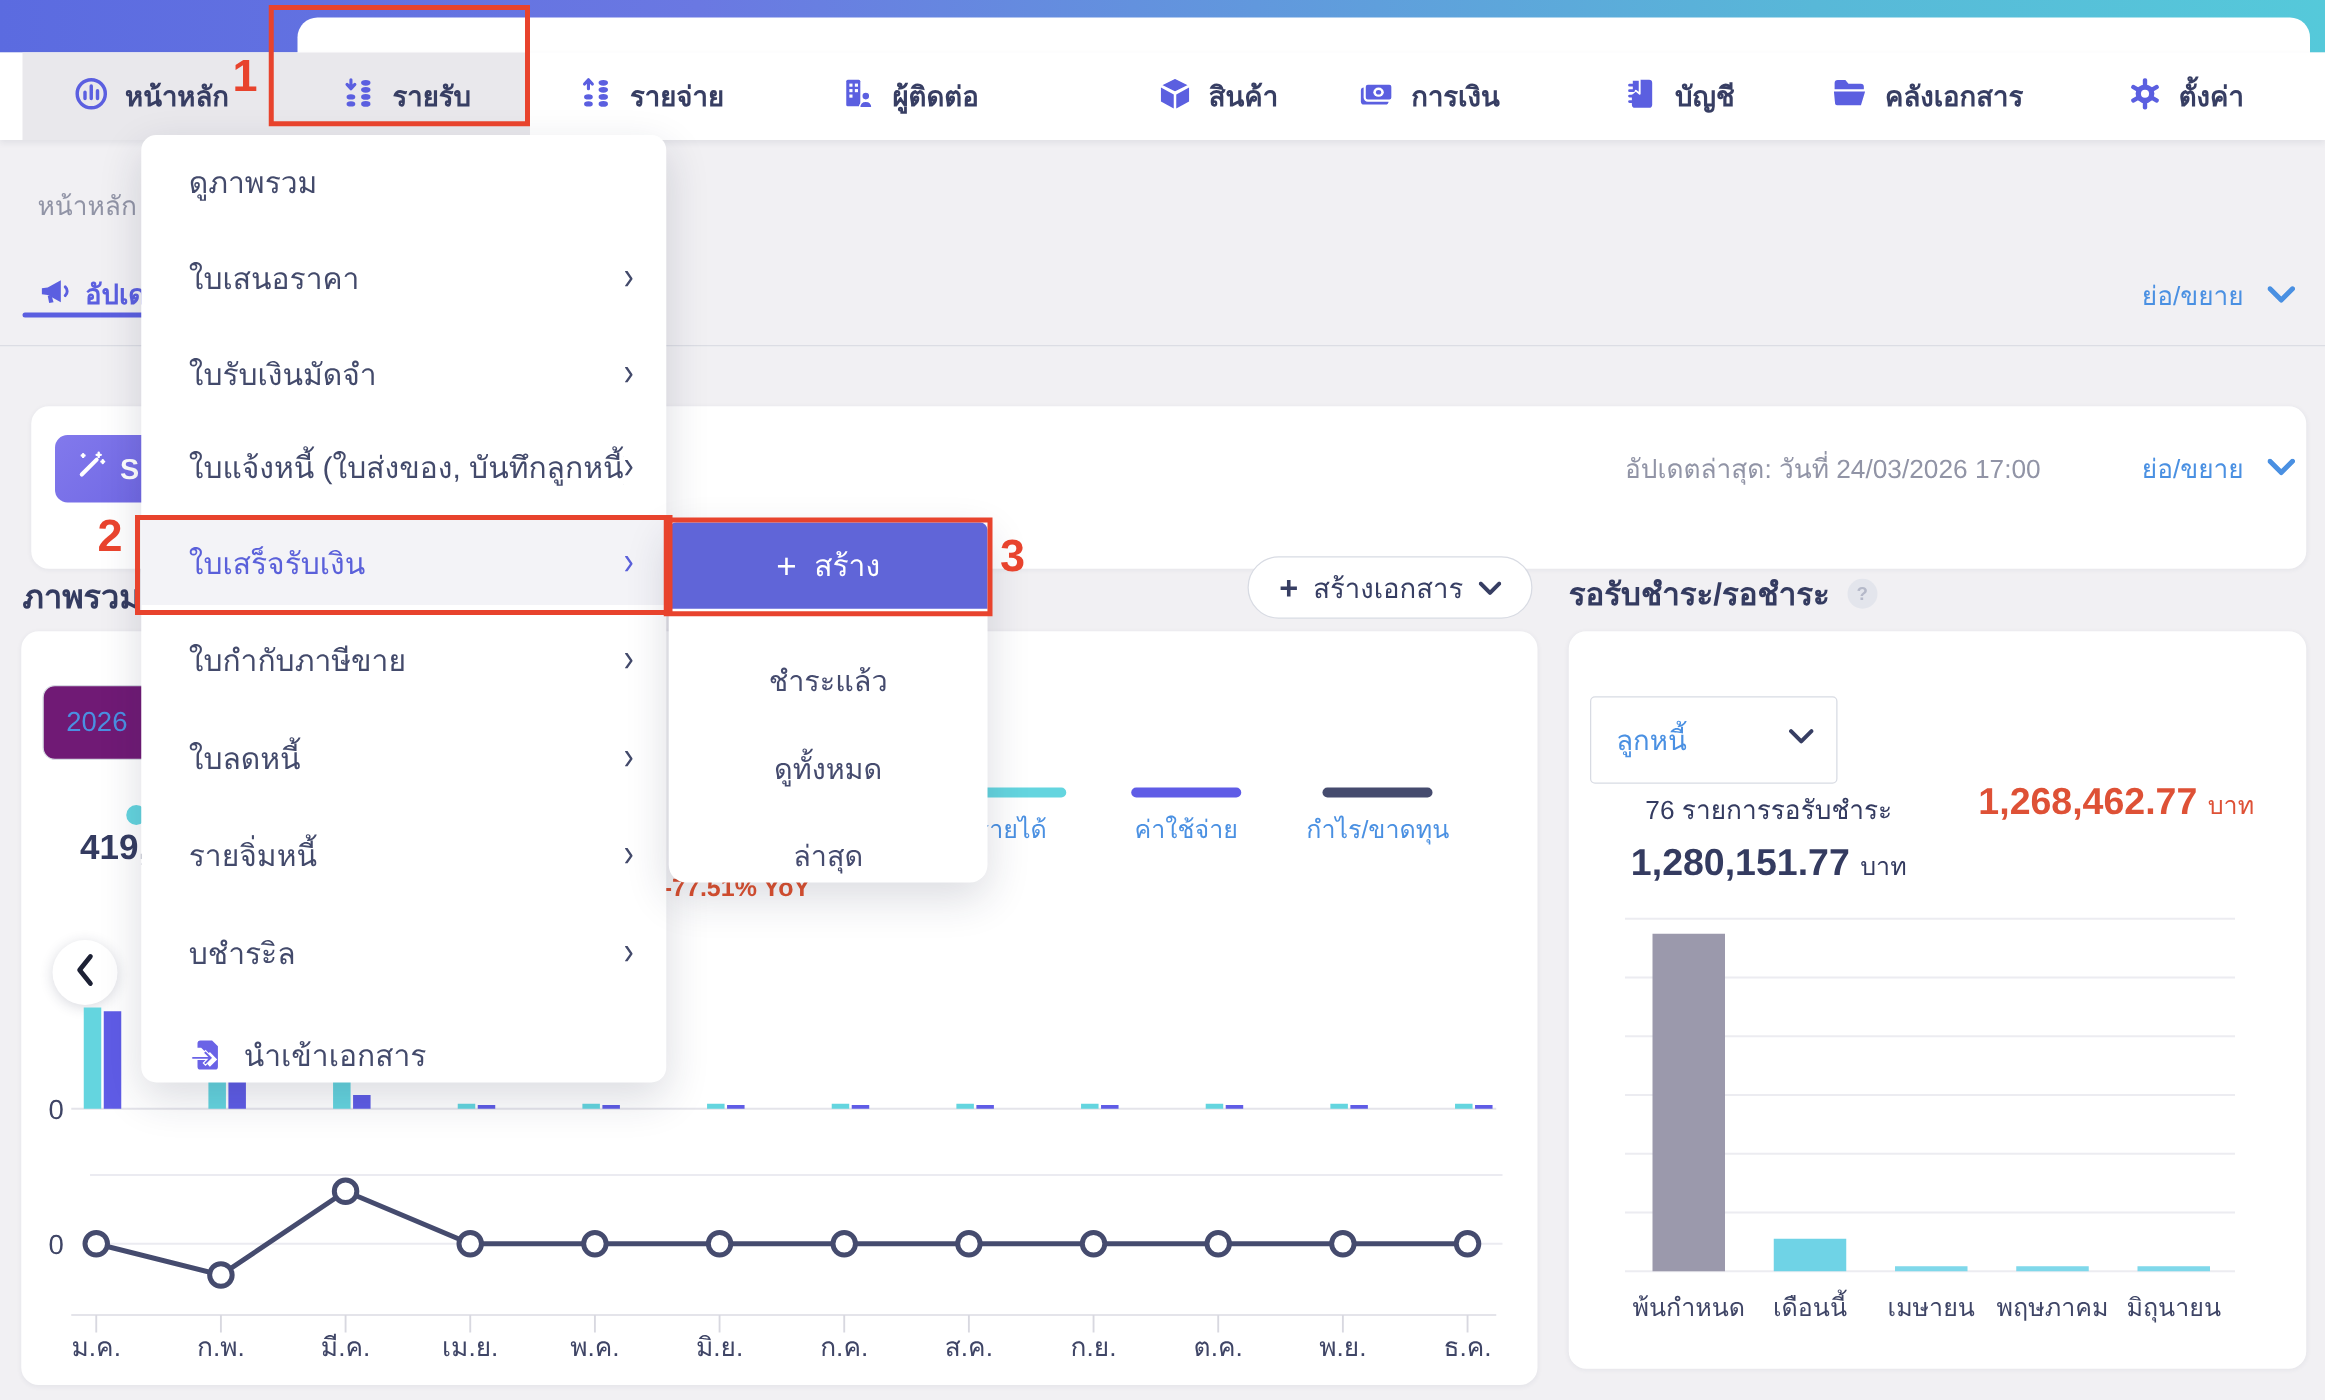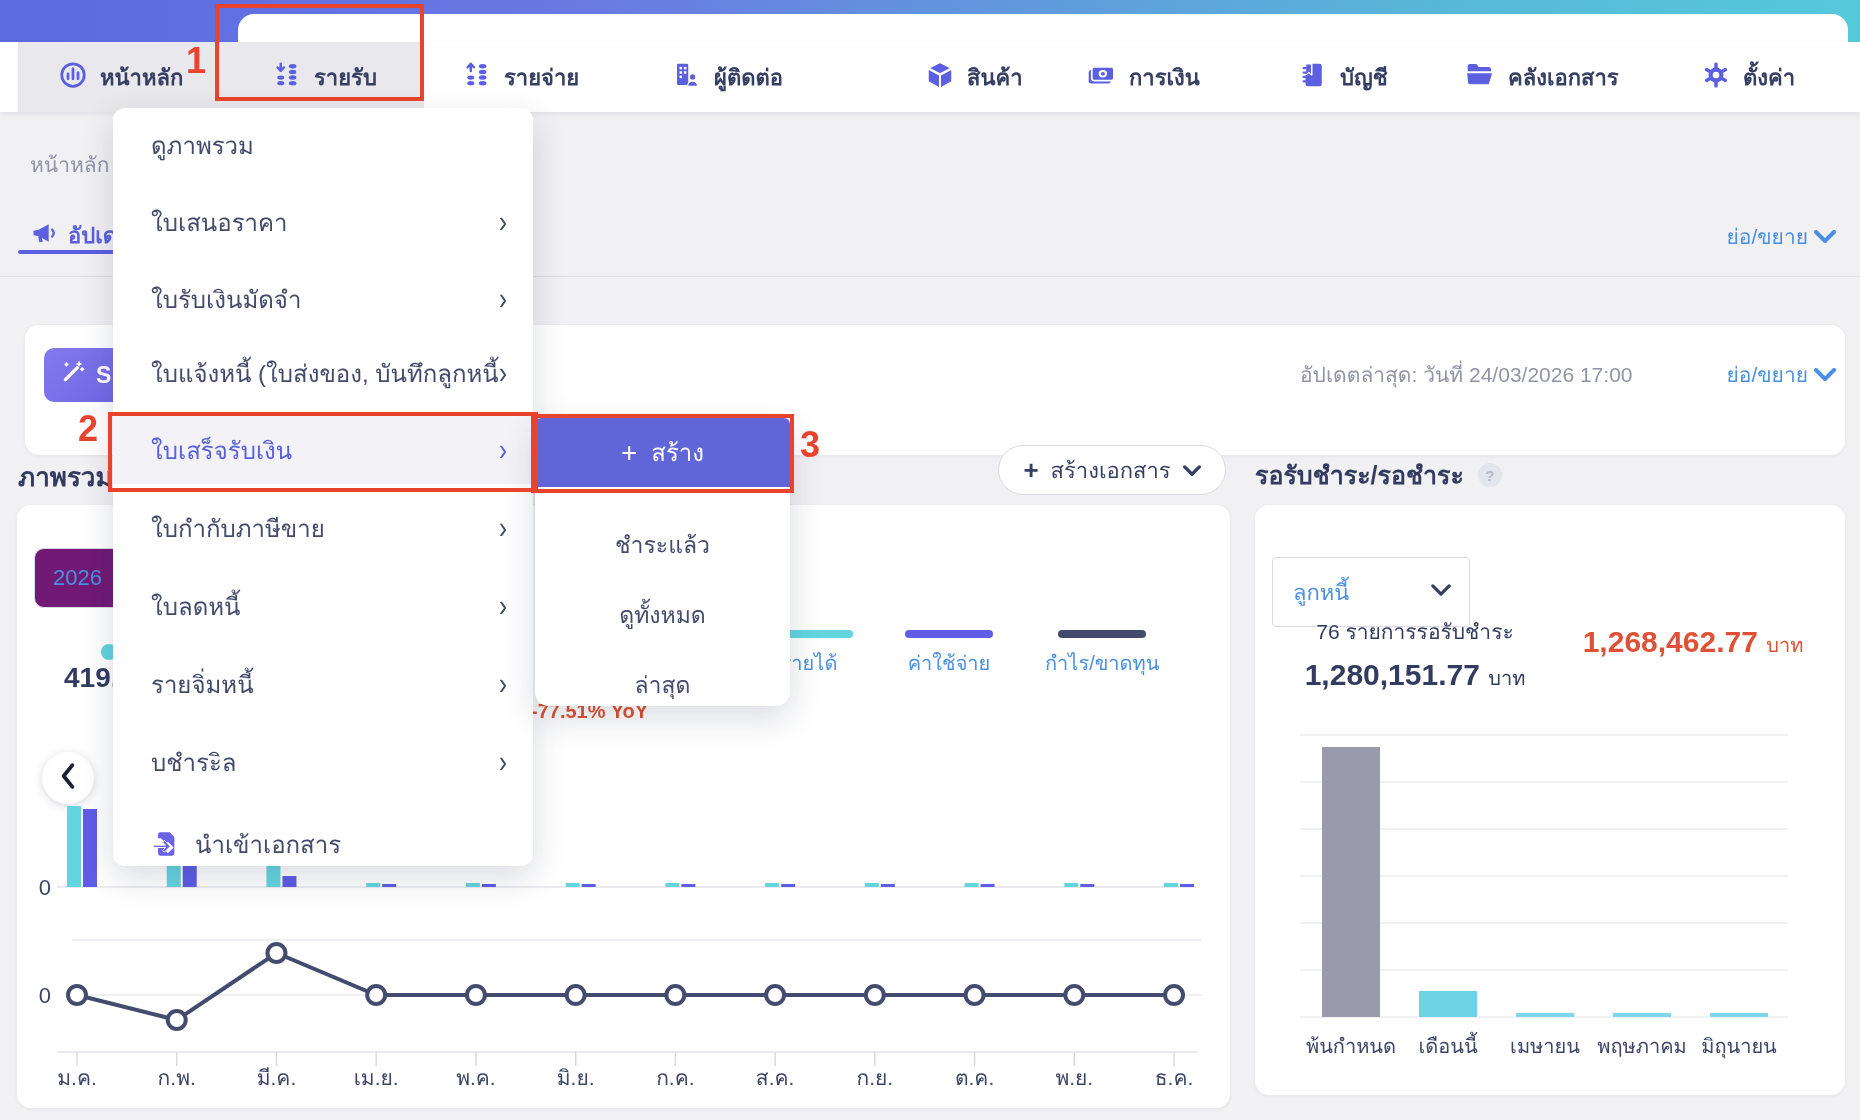--- a/index.html
+++ b/index.html
@@ -16,21 +16,21 @@
   .nav-top-white{left:238px;top:14px;width:1610px;height:30px;background:#fff;border-top-left-radius:16px;border-top-right-radius:16px;}
   .navbar{left:0;top:42px;width:1860px;height:70px;background:#fff;box-shadow:0 2px 5px rgba(40,45,80,.08);}
   .nav-left-gray{left:18px;top:42px;width:406px;height:70px;background:#e9e8ec;}
   .nav-item{top:42px;height:70px;display:flex;align-items:center;gap:12px;cursor:pointer;}
   .nav-item .lbl{font-size:22px;font-weight:bold;color:#373e63;white-space:nowrap;}
   
   .breadcrumb{left:30px;top:148px;font-size:21px;color:#9194a6;}
   .update-tab{left:30px;top:218px;display:flex;align-items:center;gap:10px;font-size:22px;font-weight:bold;color:#5b5fe0;}
   .tab-underline{left:18px;top:250px;width:118px;height:4px;background:#5b5fe0;border-radius:2px;}
   .divider{left:0;top:276px;width:1860px;height:1px;background:#dcdde4;}
-  .toggle-link{display:flex;align-items:center;gap:6px;font-size:21px;color:#4a90e2;cursor:pointer;}
+  .toggle-link{display:flex;align-items:center;gap:19px;font-size:21px;color:#4a90e2;cursor:pointer;}
   .toggle-top{right:24px;top:220px;}
   
   .banner-card{left:25px;top:325px;width:1820px;height:130px;background:#fff;border-radius:14px;box-shadow:0 1px 4px rgba(40,45,80,.06);}
   .sa-button{left:44px;top:348px;width:200px;height:54px;border-radius:10px;
     background:linear-gradient(135deg,#8279ec,#5f58dd);display:flex;align-items:center;gap:10px;
     padding-left:16px;box-sizing:border-box;color:#fff;font-size:23px;font-weight:bold;}
   .update-text{left:1300px;top:358px;font-size:21px;color:#9194a6;}
   .toggle-bottom{right:24px;top:358px;}
   
   .overview-title{left:18px;top:456px;font-size:26px;font-weight:bold;color:#343b60;}
@@ -52,21 +52,21 @@
   .legend-item{display:flex;flex-direction:column;align-items:center;gap:9px;cursor:pointer;}
   .legend-line{width:88px;height:8px;border-radius:4px;}
   .legend-label{font-size:20px;color:#4a90e2;white-space:nowrap;}
   .prev-btn{left:42px;top:752px;width:52px;height:52px;border-radius:50%;background:#fff;
     box-shadow:0 2px 10px rgba(40,45,80,.18);display:flex;align-items:center;justify-content:center;cursor:pointer;}
   
   .debtor-dd{left:1272px;top:557px;width:198px;height:70px;border:1.5px solid #d8dbe3;border-radius:4px;background:#fff;
     display:flex;align-items:center;justify-content:space-between;padding:0 18px 0 20px;box-sizing:border-box;cursor:pointer;}
   .debtor-dd .val{font-size:22px;color:#4a90e2;}
   .stat-col{top:615px;width:270px;text-align:center;}
-  .stat-label{font-size:21px;}
+  .stat-label{font-size:21px;margin-top:16px;}
   .stat-amount{margin-top:10px;font-size:30px;font-weight:bold;}
   .stat-amount .unit{font-size:20px;font-weight:normal;}
   .stat-pending{left:1280px;color:#343b60;}
   .stat-overdue{left:1558px;color:#de5136;}
   
   .menu{left:113px;top:108px;width:420px;height:758px;background:#fff;border-radius:12px;
     box-shadow:0 12px 34px rgba(30,35,70,.16);z-index:30;}
   .menu-row{position:absolute;left:0;width:420px;height:68px;display:flex;align-items:center;
     padding:0 26px 0 38px;box-sizing:border-box;font-size:24px;color:#434a6b;cursor:pointer;}
   .menu-row .mlabel{flex:1;white-space:nowrap;overflow:hidden;}

